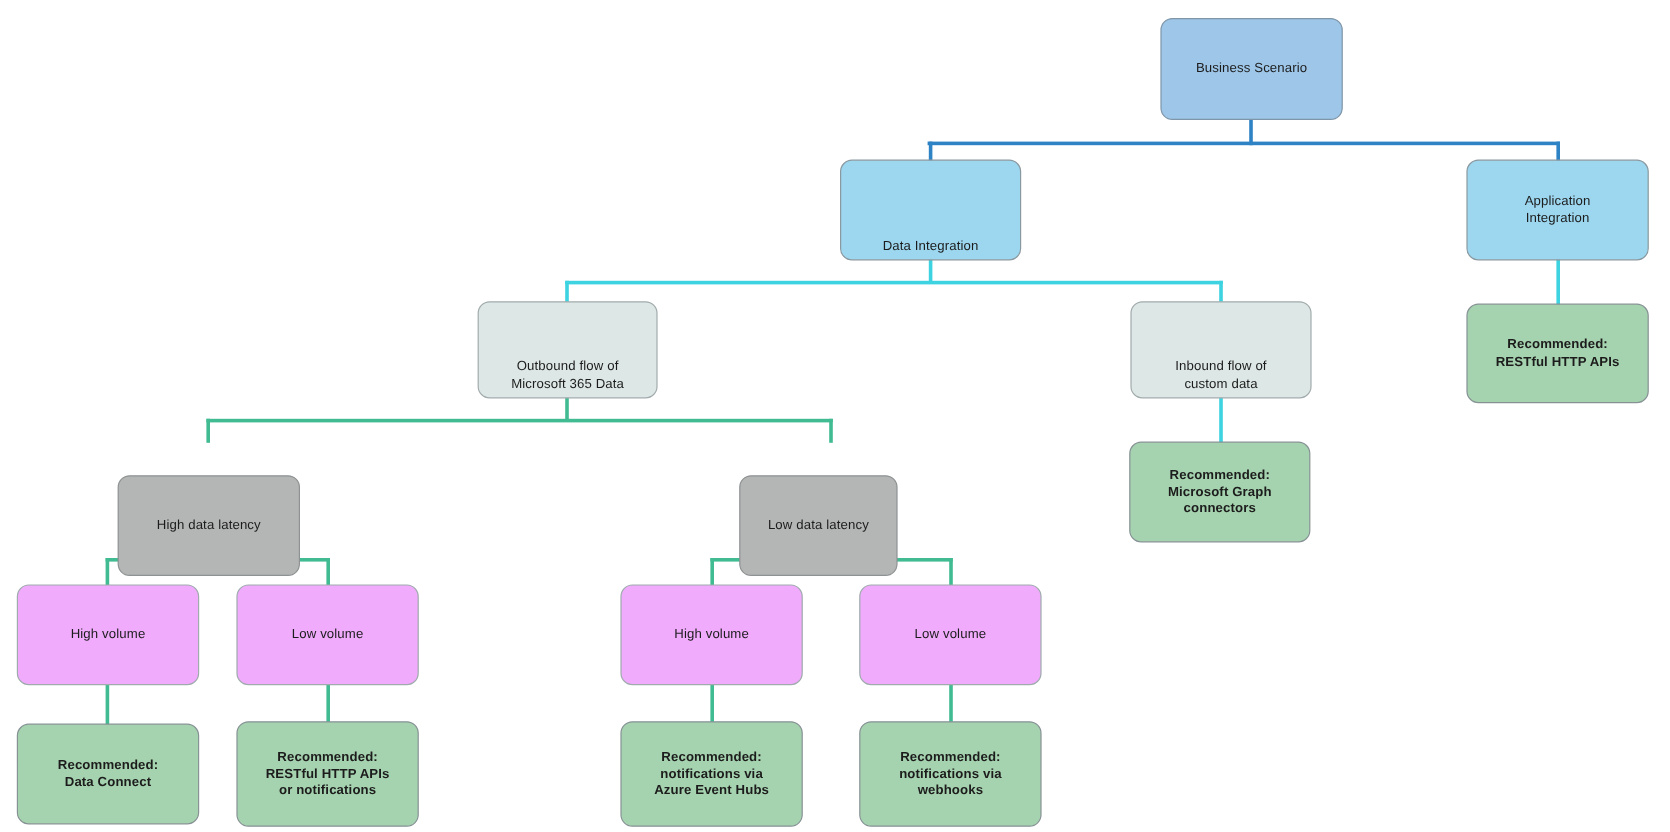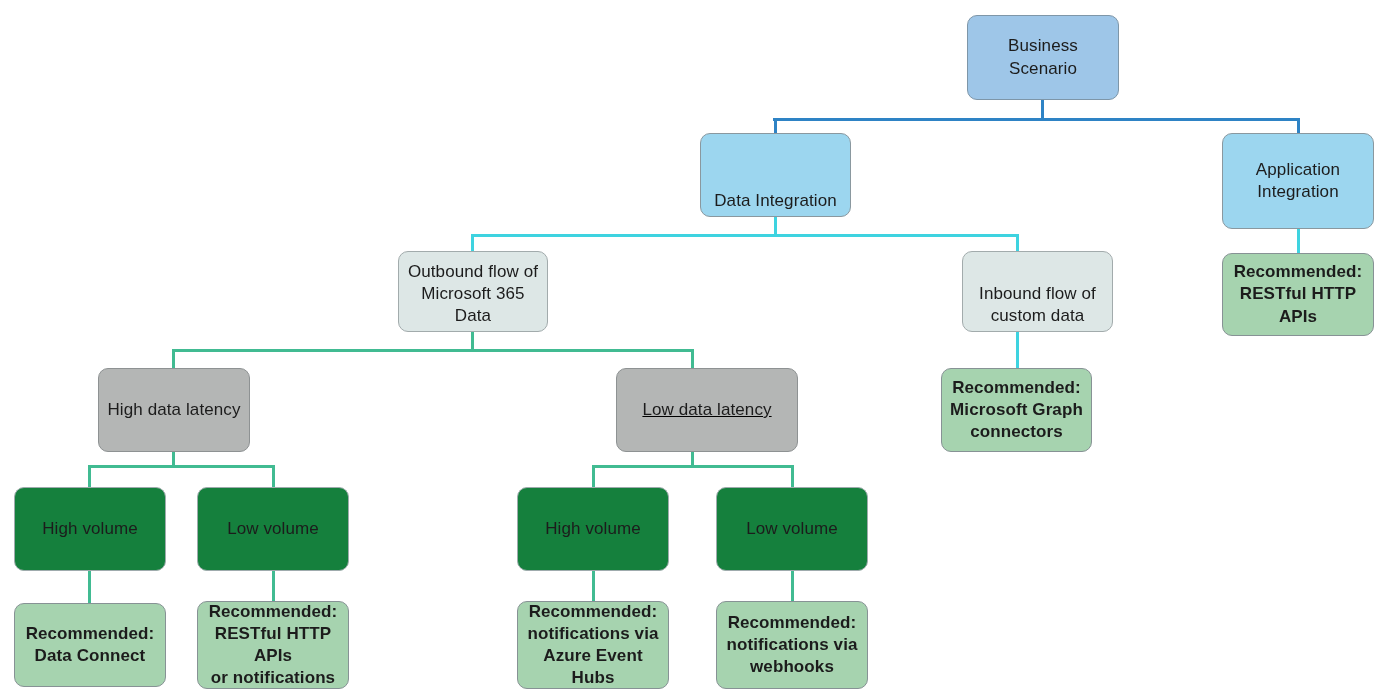--- a/index.html
+++ b/index.html
@@ -20,32 +20,32 @@
     box-sizing: border-box;
     border: 1.4px solid #8b9399;
     border-radius: 10px;
     display: flex;
     align-items: center;
     justify-content: center;
     text-align: center;
     padding: 4px 8px;
   }
   .node .label {
-    font-size: 17px;
+    font-size: 11px;
     line-height: 1.3;
     color: #1c1c1c;
     white-space: pre-line;
     letter-spacing: 0.1px;
   }
   
   .root      { background: #9ec6e8; border-color: #7e96a8; }
   .branch    { background: #9cd6ef; border-color: #8a989f; }
   .condition { background: #dde7e6; border-color: #a2abac; align-items: flex-end; }
-  .latency   { background: #b4b6b5; border-color: #8e9293; }
-  .volume    { background: #15803d; border-color: #9fabad; }
+  .latency   { background: #b4b6b5; border-color: #8e9293; margin-top: 28px; }
+  .volume    { background: #f0abfc; border-color: #9fabad; }
   .rec       { background: #a6d3af; border-color: #879295; font-weight: bold; }
   
   .line {
     position: absolute;
   }
   .line.blue  { background: #2e83c5; }
   .line.cyan  { background: #3ed3e0; }
   .line.green { background: #41bb92; }
 </style>
 </head>
@@ -86,45 +86,45 @@
   <div class="line green" style="left:791px; top:570px; width:3px;  height:32px;"></div>
 
   <div class="node root" style="left:967px; top:15px; width:152px; height:85px;">
     <span class="label">Business Scenario</span>
   </div>
 
   <div class="node branch" style="left:700px; top:133px; width:151px; height:84px;align-items:flex-end;">
     <span class="label">Data Integration</span>
   </div>
 
-  <div class="node branch" style="left:1222px; top:133px; width:152px; height:96px;">
+  <div class="node branch" style="left:1222px; top:133px; width:152px; height:84px;">
     <span class="label">Application
 Integration</span>
   </div>
 
   <div class="node condition" style="left:398px; top:251px; width:150px; height:81px;">
     <span class="label">Outbound flow of
 Microsoft 365 Data</span>
   </div>
 
-  <div class="node condition" style="left:942px; top:251px; width:151px; height:81px;margin-left:20px;">
+  <div class="node condition" style="left:942px; top:251px; width:151px; height:81px;">
     <span class="label">Inbound flow of
 custom data</span>
   </div>
 
   <div class="node rec" style="left:1222px; top:253px; width:152px; height:83px;">
     <span class="label">Recommended:
 RESTful HTTP APIs</span>
   </div>
 
   <div class="node latency" style="left:98px; top:368px; width:152px; height:84px;">
     <span class="label">High data latency</span>
   </div>
 
-  <div class="node latency" style="left:616px; top:368px; width:182px; height:84px;text-decoration:underline;">
+  <div class="node latency" style="left:616px; top:368px; width:132px; height:84px;">
     <span class="label">Low data latency</span>
   </div>
 
   <div class="node rec" style="left:941px; top:368px; width:151px; height:84px;">
     <span class="label">Recommended:
 Microsoft Graph
 connectors</span>
   </div>
 
   <div class="node volume" style="left:14px; top:487px; width:152px; height:84px;">

